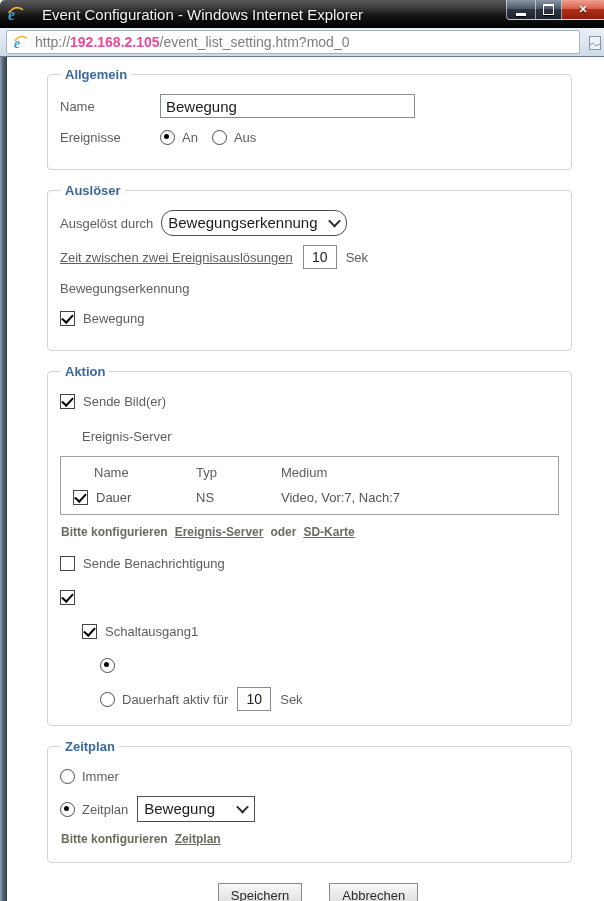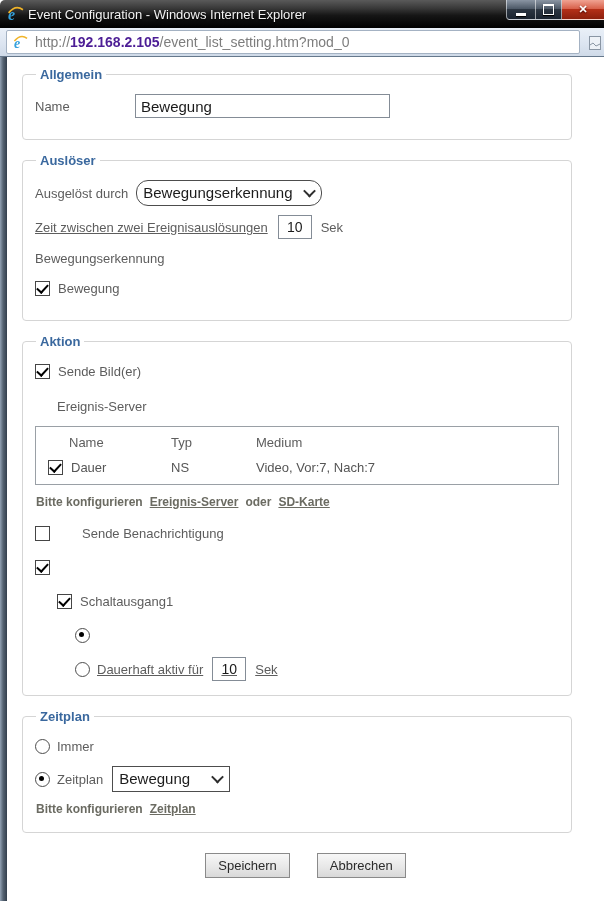--- a/index.html
+++ b/index.html
@@ -2,21 +2,21 @@
 <html><head>
 <meta charset="utf-8">
 <style>
   html,body{margin:0;padding:0;width:604px;height:901px;overflow:hidden;background:#fff;
     font-family:"Liberation Sans",sans-serif;-webkit-font-smoothing:antialiased;}
   .window{position:relative;width:604px;height:901px;}
 
   
   .titlebar{position:relative;height:28px;background:linear-gradient(to bottom,#5a5a5a 0%,#383838 30%,#161616 55%,#000 100%);
     border-radius:5px 5px 0 0;display:flex;align-items:center;padding-left:7px;box-sizing:border-box;}
-  .titlebar .title{color:#f2f2f2;font-size:13px;margin-left:4px;text-shadow:0 1px 2px #000;white-space:nowrap;}
+  .titlebar .title{color:#f2f2f2;font-size:15px;margin-left:18px;text-shadow:0 1px 2px #000;white-space:nowrap;}
   .ie-logo{width:17px;height:17px;display:inline-flex;flex:none;}
   .ie-logo svg{width:100%;height:100%;}
   .win-btns{position:absolute;top:0;right:0;display:flex;height:20px;}
   .wbtn{height:20px;box-sizing:border-box;border:1px solid rgba(255,255,255,.55);border-top:none;
     display:flex;align-items:center;justify-content:center;
     background:linear-gradient(to bottom,#8a95a3 0%,#4e5a68 45%,#2c3642 50%,#1b2430 100%);}
   .wbtn.min{width:30px;border-radius:0 0 0 4px;}
   .wbtn.max{width:26px;border-left:none;}
   .wbtn.close{width:42px;border-left:none;border-right:none;
     background:linear-gradient(to bottom,#f0a292 0%,#d8624c 45%,#b32f18 50%,#8c1f0d 100%);}
@@ -25,28 +25,28 @@
   .glyph-close{color:#fff;font-size:11px;font-weight:bold;text-shadow:0 1px 2px #400;}
 
   
   .addressbar{position:relative;height:29px;background:linear-gradient(to bottom,#eaf0f8 0%,#dbe4f0 60%,#cfdae8 100%);
     border-bottom:1px solid #66788c;box-sizing:border-box;display:flex;align-items:center;padding:0 24px 0 6px;}
   .addr-input{flex:1;height:22px;background:#fff;border:1px solid #a4b2c3;border-radius:2px;
     display:flex;align-items:center;padding:0 6px;gap:7px;min-width:0;}
   .ie-logo.small{width:15px;height:15px;}
   .url{font-size:14px;white-space:nowrap;overflow:hidden;}
   .url-dim{color:#7d7d7d;}
-  .url-host{color:#4c1d95;font-weight:bold;}
+  .url-host{color:#ec4899;font-weight:bold;}
   .compat-icon{position:absolute;right:3px;top:8px;width:12px;height:14px;display:inline-flex;}
 
   
   .page{position:relative;height:844px;background:#fff;}
   .frame-strip{position:absolute;left:0;top:0;bottom:0;width:7px;
     background:linear-gradient(to right,#93a2b4 0%,#556372 45%,#333f4d 100%);}
-  .content{position:absolute;left:7px;top:0;right:0;bottom:0;padding-top:10px;box-sizing:border-box;overflow:hidden;}
+  .content{position:absolute;left:7px;top:0;right:0;bottom:0;padding-top:10px;box-sizing:border-box;overflow:hidden;padding-left:25px;}
 
   fieldset{margin:0 32px 13px 15px;border:1px solid #d5d5d5;border-radius:4px;
     padding:3px 12px 12px 12px;}
   legend{color:#3a689e;font-weight:bold;font-size:13px;padding:0 4px;margin-left:1px;}
 
   .row{display:flex;align-items:center;margin:9px 0;min-height:21px;font-size:13px;color:#5d5d5d;}
   .lbl{color:#5d5d5d;font-size:13px;}
   .w100{width:100px;flex:none;}
   .ind1{margin-left:22px;}
   .ind2{margin-left:40px;}
@@ -131,20 +131,27 @@
   <div class="page">
     <div class="frame-strip"></div>
     <div class="content">
 
       <fieldset>
         <legend>Allgemein</legend>
         <div class="row">
           <span class="lbl w100">Name</span>
           <input class="txt" type="text" value="Bewegung" style="">
         </div>
+        <div class="row">
+          <span class="lbl w100">Ereignisse</span>
+          <span class="rb selected"></span>
+          <span class="lbl">An</span>
+          <span class="rb radio-gap"></span>
+          <span class="lbl">Aus</span>
+        </div>
       </fieldset>
 
       <fieldset>
         <legend>Auslöser</legend>
         <div class="row">
           <span class="lbl" style="margin-right:8px;text-align:right;">Ausgelöst durch</span>
           <span class="select" style="min-width:170px;border-radius:12px;">
             <span>Bewegungserkennung</span>
             <span class="chev"></span>
           </span>
@@ -191,39 +198,39 @@
           </div>
         </div>
 
         <div class="hint">
           <span>Bitte konfigurieren</span>
           <span class="link">Ereignis-Server</span>
           <span>oder</span>
           <span class="link">SD-Karte</span>
         </div>
 
-        <div class="row" style="margin-top:14px;gap:24px;">
+        <div class="row" style="margin-top:14px;">
           <span class="cb"></span>
           <span class="lbl">Sende Benachrichtigung</span>
         </div>
 
         <div class="row" style="margin-top:13px;">
           <span class="cb checked"></span>
         </div>
 
         <div class="row ind1" style="margin-top:13px;">
           <span class="cb checked"></span>
           <span class="lbl">Schaltausgang1</span>
         </div>
 
         <div class="row ind2" style="margin-top:13px;">
           <span class="rb selected"></span>
         </div>
 
-        <div class="row ind2" style="margin-top:11px;margin-bottom:2px;text-decoration:underline;">
+        <div class="row ind2" style="margin-top:11px;margin-bottom:2px;">
           <span class="rb"></span>
           <span class="lbl" style="margin-right:9px;">Dauerhaft aktiv für</span>
           <input class="num" type="text" value="10" style="">
           <span class="lbl" style="margin-left:9px;">Sek</span>
         </div>
       </fieldset>
 
       <fieldset>
         <legend>Zeitplan</legend>
         <div class="row">

